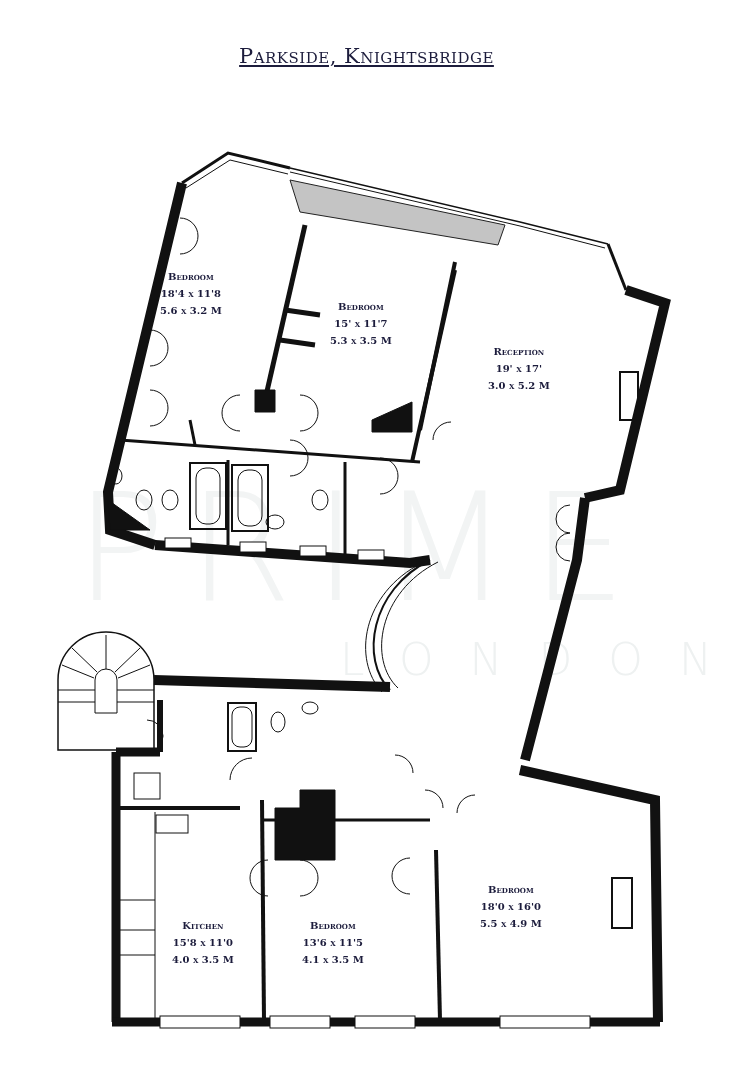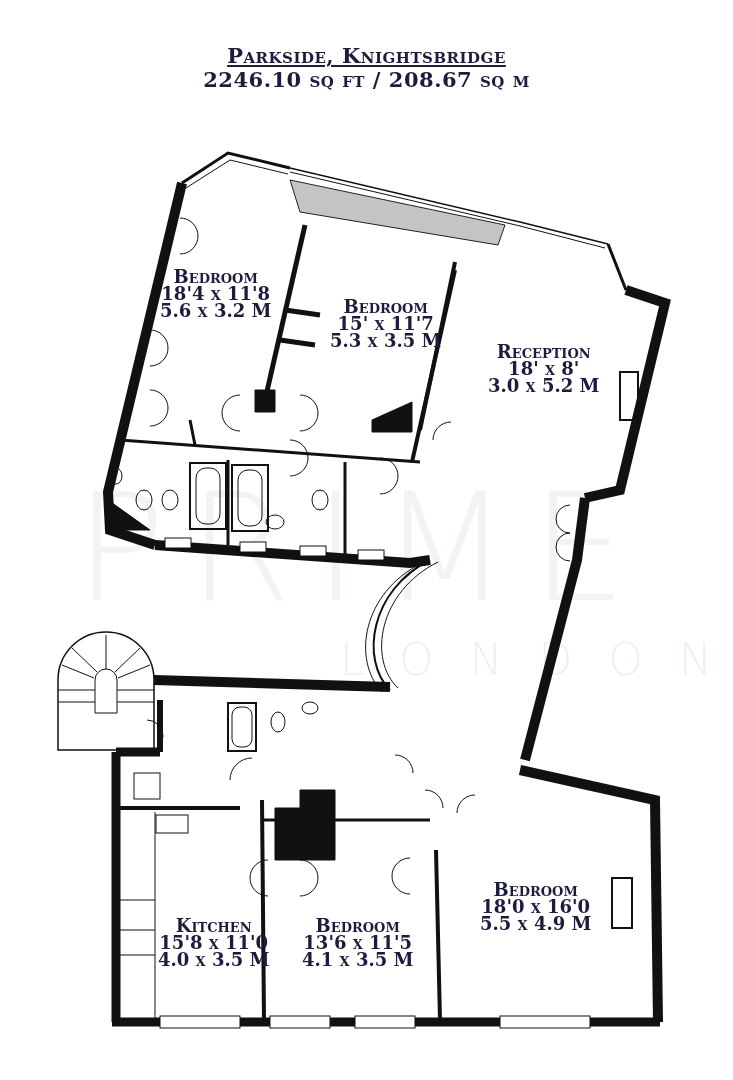--- a/index.html
+++ b/index.html
@@ -1,34 +1,33 @@
 <!DOCTYPE html>
 <html><head>
 <meta charset="utf-8">
 <style>
   html, body { margin:0; padding:0; background:#ffffff; }
   body { width:733px; height:1080px; position:relative; overflow:hidden; font-family:"DejaVu Serif", serif; }
-  .title-block { position:absolute; top:44px; left:0; width:733px; text-align:center; color:#1c1c3c; font-family:"DejaVu Serif", serif; font-weight:bold; font-variant:small-caps; letter-spacing:0.5px; }
+  .title-block { position:absolute; top:44px; left:0; width:733px; text-align:center; color:#1c1c3c; font-family:"DejaVu Serif", serif; font-weight:normal; font-variant:small-caps; letter-spacing:0.5px; }
   .title-line { font-size:21px; line-height:24px; }
   .title-line.underline { text-decoration:underline; }
   .plan { position:absolute; left:0; top:0; }
   .watermark { position:absolute; color:#eef1f1; font-family:"DejaVu Sans", sans-serif; font-weight:200; pointer-events:none; }
   .wm-prime { left:75px; top:468px; font-size:150px; letter-spacing:22px; line-height:160px; color:#f2f4f4; }
   .wm-london { left:340px; top:638px; font-size:44px; letter-spacing:36px; line-height:44px; color:#eef1f1; }
-  .room-label { position:absolute; text-align:center; color:#1c1c3c; font-family:"DejaVu Serif", serif; font-weight:bold; font-variant:small-caps; font-size:18px; line-height:17px; white-space:nowrap; }
+  .room-label { position:absolute; text-align:center; color:#1c1c3c; font-family:"DejaVu Serif", serif; font-weight:bold; font-variant:small-caps; font-size:10px; line-height:17px; white-space:nowrap; }
 </style>
 </head>
 <body>
 
 <div class="watermark wm-prime">PRIME</div>
 <div class="watermark wm-london">LONDON</div>
 
 <div class="title-block">
   <div class="title-line underline">Parkside, Knightsbridge</div>
-  <div class="title-line">2246.10 sq ft / 208.67 sq m</div>
 </div>
 
 <svg class="plan" width="733" height="1080" viewBox="0 0 733 1080" xmlns="http://www.w3.org/2000/svg">
   <g fill="none" stroke="#111" stroke-linejoin="miter">
 
     <polygon points="290,180 505,225 498,245 300,212" fill="#c4c4c4" stroke="#222" stroke-width="1"></polygon>
 
     <polyline points="182,183 228,153 290,168" stroke-width="3"></polyline>
     <polyline points="186,188 230,160 288,174" stroke-width="1"></polyline>
 
@@ -146,24 +145,24 @@
   <div>18'4 x 11'8</div>
   <div>5.6 x 3.2 M</div>
 </div>
 <div class="room-label" style="left:330px; top:298px;">
   <div>Bedroom</div>
   <div>15' x 11'7</div>
   <div>5.3 x 3.5 M</div>
 </div>
 <div class="room-label" style="left:480px; top:343px;margin-left:8px;">
   <div>Reception</div>
-  <div>18' x 8'</div>
+  <div>19' x 17'</div>
   <div>3.0 x 5.2 M</div>
 </div>
-<div class="room-label" style="left:158px; top:917px;">
+<div class="room-label" style="left:172px; top:917px;">
   <div>Kitchen</div>
   <div>15'8 x 11'0</div>
   <div>4.0 x 3.5 M</div>
 </div>
 <div class="room-label" style="left:302px; top:917px;">
   <div>Bedroom</div>
   <div>13'6 x 11'5</div>
   <div>4.1 x 3.5 M</div>
 </div>
 <div class="room-label" style="left:480px; top:881px;">

